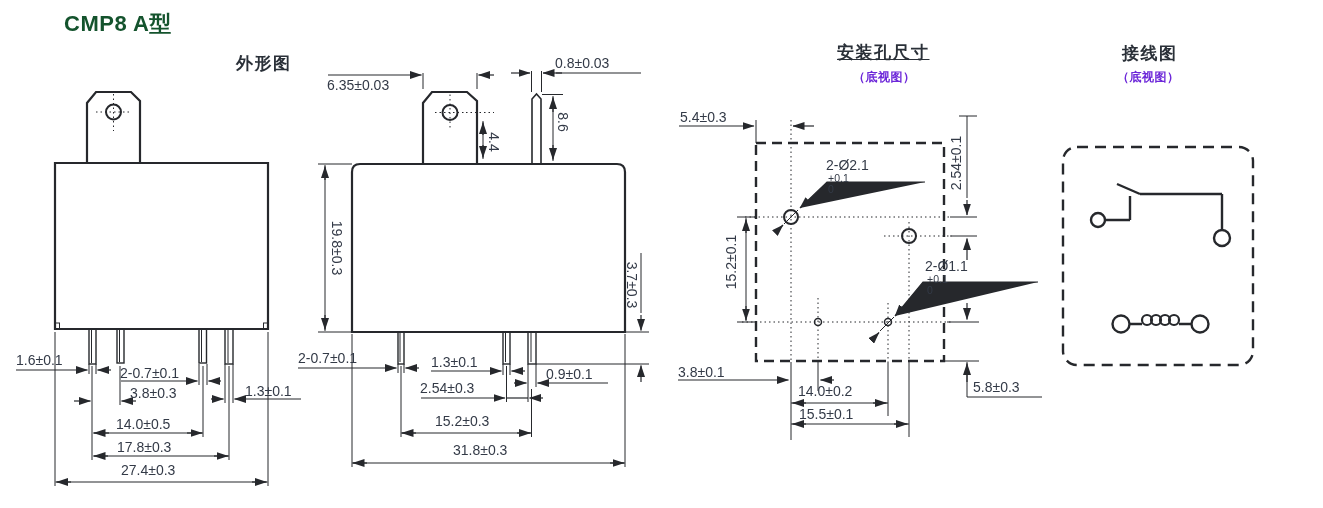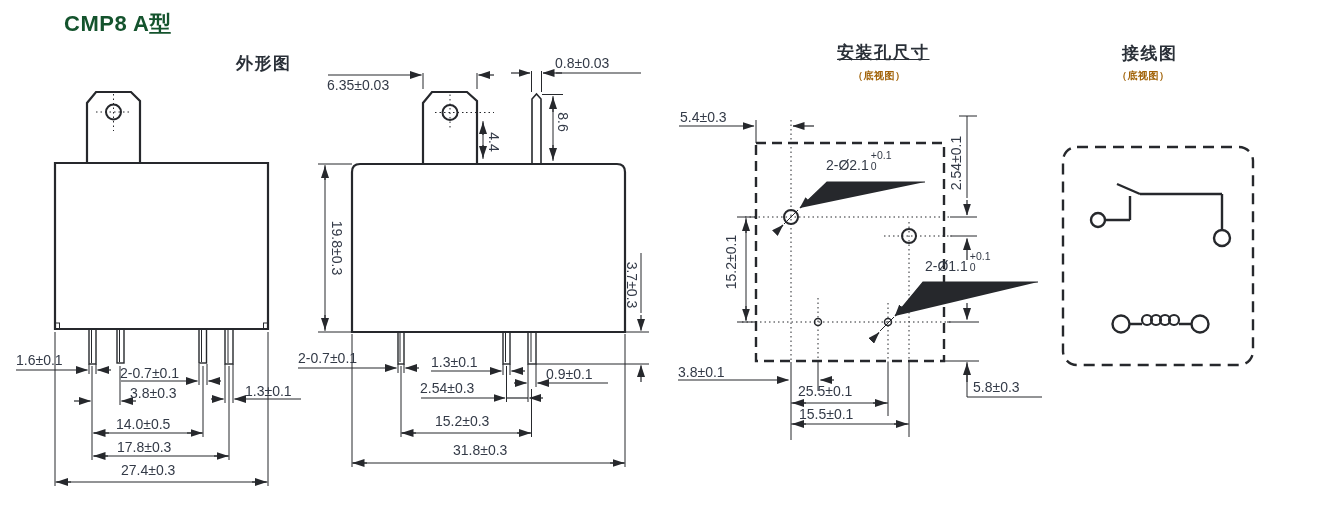--- a/index.html
+++ b/index.html
@@ -2,25 +2,25 @@
 <html><head>
 <meta charset="utf-8">
 <style>
   html,body{margin:0;padding:0;background:#fff;}
   #canvas{position:relative;width:1323px;height:508px;background:#fff;overflow:hidden;
           font-family:"Liberation Sans","DejaVu Sans",sans-serif;}
   #art{position:absolute;left:0;top:0;width:1323px;height:508px;}
   .txt{position:absolute;white-space:nowrap;color:#333a47;}
   .title{font-size:22px;font-weight:bold;color:#14532d;letter-spacing:.5px;}
   .hdr{font-size:17px;font-weight:bold;color:#2a3038;letter-spacing:1.5px;}
-  .sub{font-size:10px;font-weight:bold;color:#a16207;letter-spacing:.5px;}
+  .sub{font-size:12px;font-weight:bold;color:#6d28d9;letter-spacing:.5px;}
   .dim{font-size:14px;color:#333a47;}
   .rot-cw{transform:translate(-50%,-50%) rotate(90deg);}
   .rot-ccw{transform:translate(-50%,-50%) rotate(-90deg);}
-  .holecall{display:flex;align-items:flex-start;}
+  .holecall{display:flex;align-items:flex-start;flex-direction:column;}
   .holecall .main{font-size:14px;margin-top:7px;}
   .holecall .tol{display:flex;flex-direction:column;font-size:10.5px;line-height:11px;margin-left:2px;font-style:normal;}
   .holecall i{font-style:normal;}
 </style>
 </head>
 <body>
 
 <div id="canvas" style="background: rgb(255, 255, 255);">
 
 <svg id="art" viewBox="0 0 1323 508" xmlns="http://www.w3.org/2000/svg">
@@ -239,17 +239,17 @@
   <span class="txt holecall" style="left:925px;top:251px;">
     <span class="main">2-Ø1.1</span>
     <span class="tol">
       <i>+0.1</i>
       <i>0</i>
     </span>
   </span>
   <span class="txt dim rot-ccw" style="left:956px;top:163px;">2.54±0.1</span>
   <span class="txt dim rot-ccw" style="left:731px;top:262px;">15.2±0.1</span>
   <span class="txt dim" style="left:678px;top:364px;">3.8±0.1</span>
-  <span class="txt dim" style="left:798px;top:383px;">25.5±0.1</span>
+  <span class="txt dim" style="left:798px;top:383px;">14.0±0.2</span>
   <span class="txt dim" style="left:799px;top:406px;">15.5±0.1</span>
   <span class="txt dim" style="left:973px;top:379px;">5.8±0.3</span>
 
 </div>
 
 </body></html>

